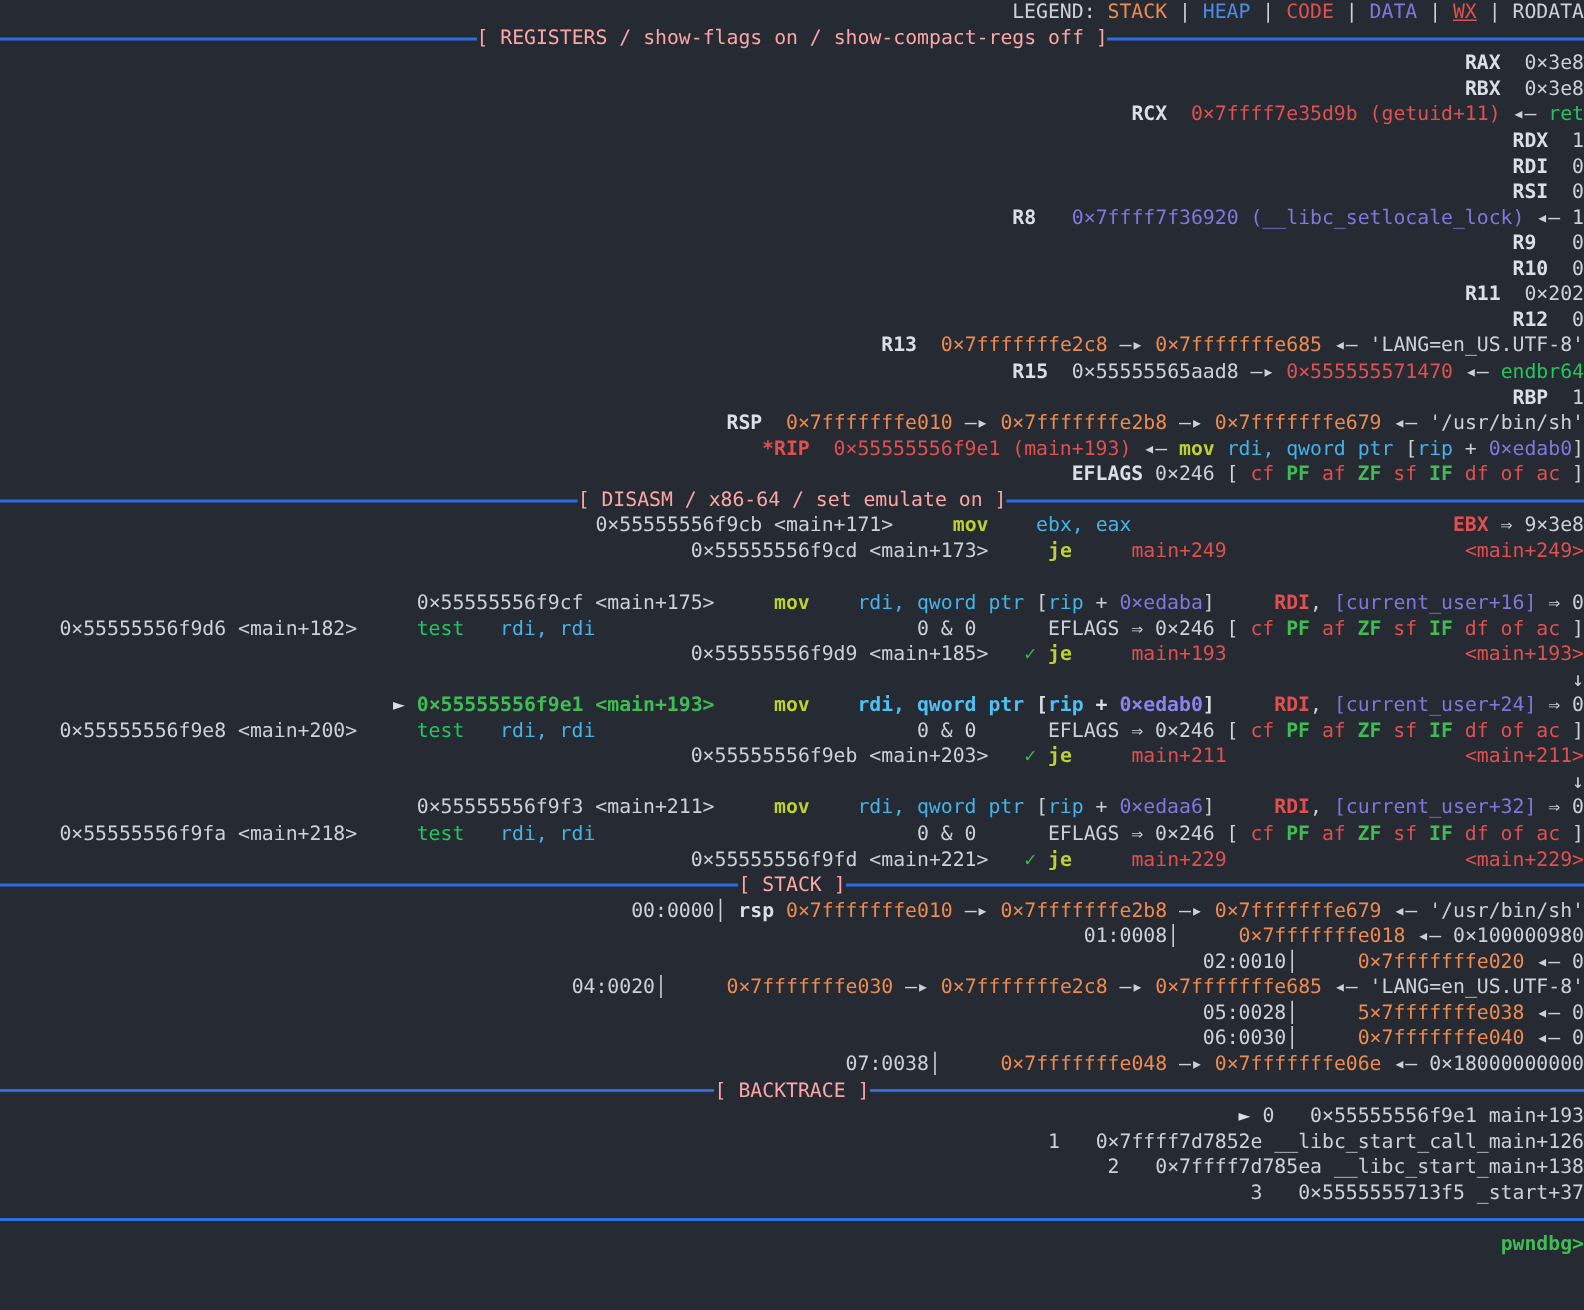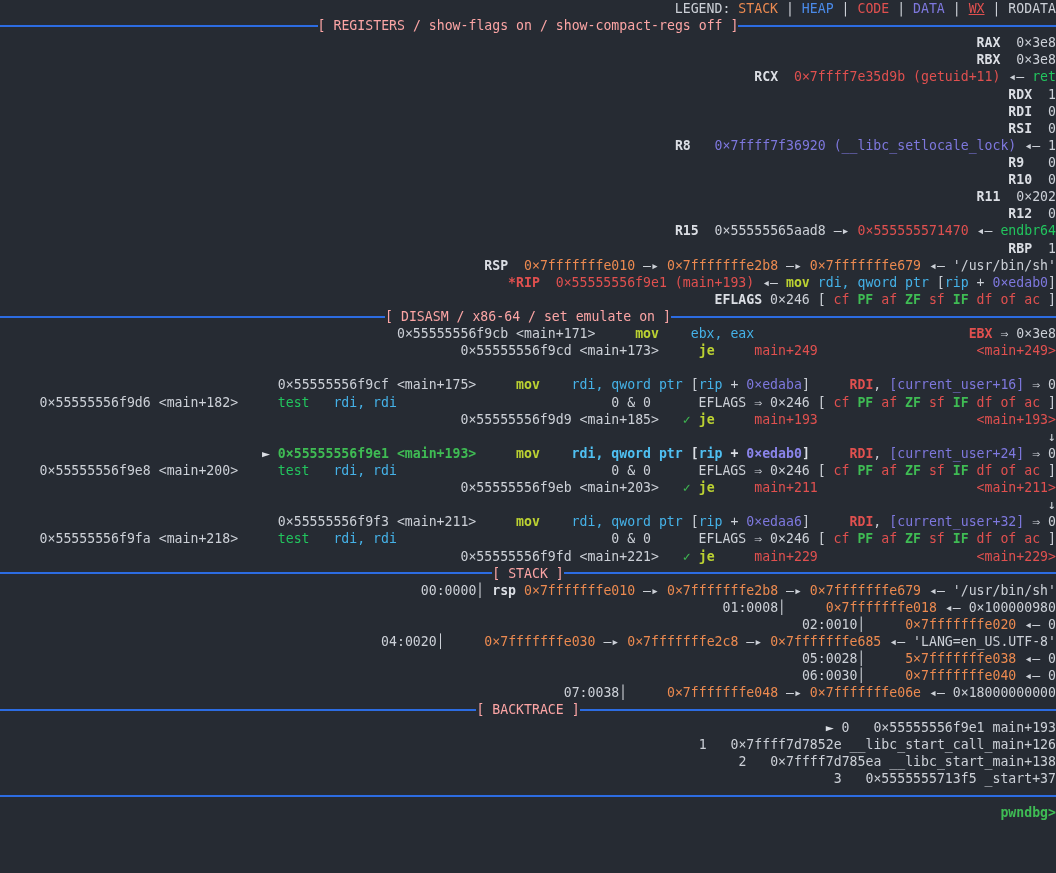--- a/index.html
+++ b/index.html
@@ -45,29 +45,30 @@
         <div class="t-row"><span class="fgb"> RBX  </span><span class="fg">0×3e8</span></div>
         <div class="t-row"><span class="fgb"> RCX  </span><span class="red">0×7ffff7e35d9b (getuid+11)</span><span class="fg"> ◂— </span><span class="yel">ret</span></div>
         <div class="t-row"><span class="fgb"> RDX  </span><span class="fg">1</span></div>
         <div class="t-row"><span class="fgb"> RDI  </span><span class="fg">0</span></div>
         <div class="t-row"><span class="fgb"> RSI  </span><span class="fg">0</span></div>
         <div class="t-row"><span class="fgb"> R8   </span><span class="pur">0×7ffff7f36920 (__libc_setlocale_lock)</span><span class="fg"> ◂— </span><span class="fg">1</span></div>
         <div class="t-row"><span class="fgb"> R9   </span><span class="fg">0</span></div>
         <div class="t-row"><span class="fgb"> R10  </span><span class="fg">0</span></div>
         <div class="t-row"><span class="fgb"> R11  </span><span class="fg">0×202</span></div>
         <div class="t-row"><span class="fgb"> R12  </span><span class="fg">0</span></div>
+        <div class="t-row"><span class="fgb"> R13  </span><span class="org">0×7fffffffe2c8</span><span class="fg"> —▸ </span><span class="org">0×7fffffffe685</span><span class="fg"> ◂— </span><span class="fg">'LANG=en_US.UTF-8'</span></div>
         <div class="t-row"><span class="fgb"> R15  </span><span class="fg">0×55555565aad8</span><span class="fg"> —▸ </span><span class="red">0×555555571470</span><span class="fg"> ◂— </span><span class="yel">endbr64</span></div>
         <div class="t-row"><span class="fgb"> RBP  </span><span class="fg">1</span></div>
         <div class="t-row"><span class="fgb"> RSP  </span><span class="org">0×7fffffffe010</span><span class="fg"> —▸ </span><span class="org">0×7fffffffe2b8</span><span class="fg"> —▸ </span><span class="org">0×7fffffffe679</span><span class="fg"> ◂— </span><span class="fg">'/usr/bin/sh'</span></div>
         <div class="t-row"><span class="redb">*RIP  </span><span class="red">0×55555556f9e1 (main+193)</span><span class="fg"> ◂— </span><span class="yelb">mov</span><span class="fg"> </span><span class="cyn">rdi, qword ptr </span><span class="fg">[</span><span class="cyn">rip</span><span class="fg"> + </span><span class="pur">0×edab0</span><span class="fg">]</span></div>
         <div class="t-row"><span class="fgb"> EFLAGS </span><span class="fg">0×246 [ </span><span class="red">cf </span><span class="grnb">PF </span><span class="red">af </span><span class="grnb">ZF </span><span class="red">sf </span><span class="grnb">IF </span><span class="red">df </span><span class="red">of </span><span class="red">ac</span><span class="fg"> ]</span></div>
       </div>
       <div>
         <div class="t-row hd"><i class="rule"></i><span class="hd-t">[ DISASM / x86-64 / set emulate on ]</span><i class="rule"></i></div>
-        <div class="t-row"><span class="fg">  0×55555556f9cb &lt;main+171&gt;     </span><span class="yelb">mov    </span><span class="cyn">ebx, eax</span><span class="fg">                           </span><span class="redb">EBX</span><span class="fg"> ⇒ 0×3e8</span></div>
+        <div class="t-row"><span class="fg">  0×55555556f9cb &lt;main+171&gt;     </span><span class="yelb">mov    </span><span class="cyn">ebx, eax</span><span class="fg">                           </span><span class="redb">EBX</span><span class="fg"> ⇒ 9×3e8</span></div>
         <div class="t-row"><span class="fg">  0×55555556f9cd &lt;main+173&gt;     </span><span class="yelb">je     </span><span class="red">main+249</span><span class="fg">                    </span><span class="red">&lt;main+249&gt;</span></div>
         <div class="t-row"></div>
         <div class="t-row"><span class="fg">  0×55555556f9cf &lt;main+175&gt;     </span><span class="yelb">mov    </span><span class="cyn">rdi, qword ptr </span><span class="fg">[</span><span class="cyn">rip</span><span class="fg"> + </span><span class="pur">0×edaba</span><span class="fg">]</span><span class="fg">     </span><span class="redb">RDI</span><span class="fg">, </span><span class="pur">[current_user+16]</span><span class="fg"> ⇒ 0</span></div>
         <div class="t-row"><span class="fg">  0×55555556f9d6 &lt;main+182&gt;     </span><span class="yel">test   </span><span class="cyn">rdi, rdi</span><span class="fg">                           </span><span class="fg">0 &amp; 0      EFLAGS ⇒ 0×246 [ </span><span class="red">cf </span><span class="grnb">PF </span><span class="red">af </span><span class="grnb">ZF </span><span class="red">sf </span><span class="grnb">IF </span><span class="red">df </span><span class="red">of </span><span class="red">ac</span><span class="fg"> ]</span></div>
         <div class="t-row"><span class="fg">  0×55555556f9d9 &lt;main+185&gt;   </span><span class="grn">✓</span><span class="fg"> </span><span class="yelb">je     </span><span class="red">main+193</span><span class="fg">                    </span><span class="red">&lt;main+193&gt;</span></div>
         <div class="t-row"><span class="fg">    ↓</span></div>
         <div class="t-row"><span class="fgb">► </span><span class="grnb">0×55555556f9e1 &lt;main+193&gt;</span><span class="fg">     </span><span class="yelb">mov    </span><span class="cynb">rdi, qword ptr </span><span class="fgb">[</span><span class="cynb">rip</span><span class="fgb"> + </span><span class="purb">0×edab0</span><span class="fgb">]</span><span class="fg">     </span><span class="redb">RDI</span><span class="fg">, </span><span class="pur">[current_user+24]</span><span class="fg"> ⇒ 0</span></div>
         <div class="t-row"><span class="fg">  0×55555556f9e8 &lt;main+200&gt;     </span><span class="yel">test   </span><span class="cyn">rdi, rdi</span><span class="fg">                           </span><span class="fg">0 &amp; 0      EFLAGS ⇒ 0×246 [ </span><span class="red">cf </span><span class="grnb">PF </span><span class="red">af </span><span class="grnb">ZF </span><span class="red">sf </span><span class="grnb">IF </span><span class="red">df </span><span class="red">of </span><span class="red">ac</span><span class="fg"> ]</span></div>
         <div class="t-row"><span class="fg">  0×55555556f9eb &lt;main+203&gt;   </span><span class="grn">✓</span><span class="fg"> </span><span class="yelb">je     </span><span class="red">main+211</span><span class="fg">                    </span><span class="red">&lt;main+211&gt;</span></div>
         <div class="t-row"><span class="fg">    ↓</span></div>

